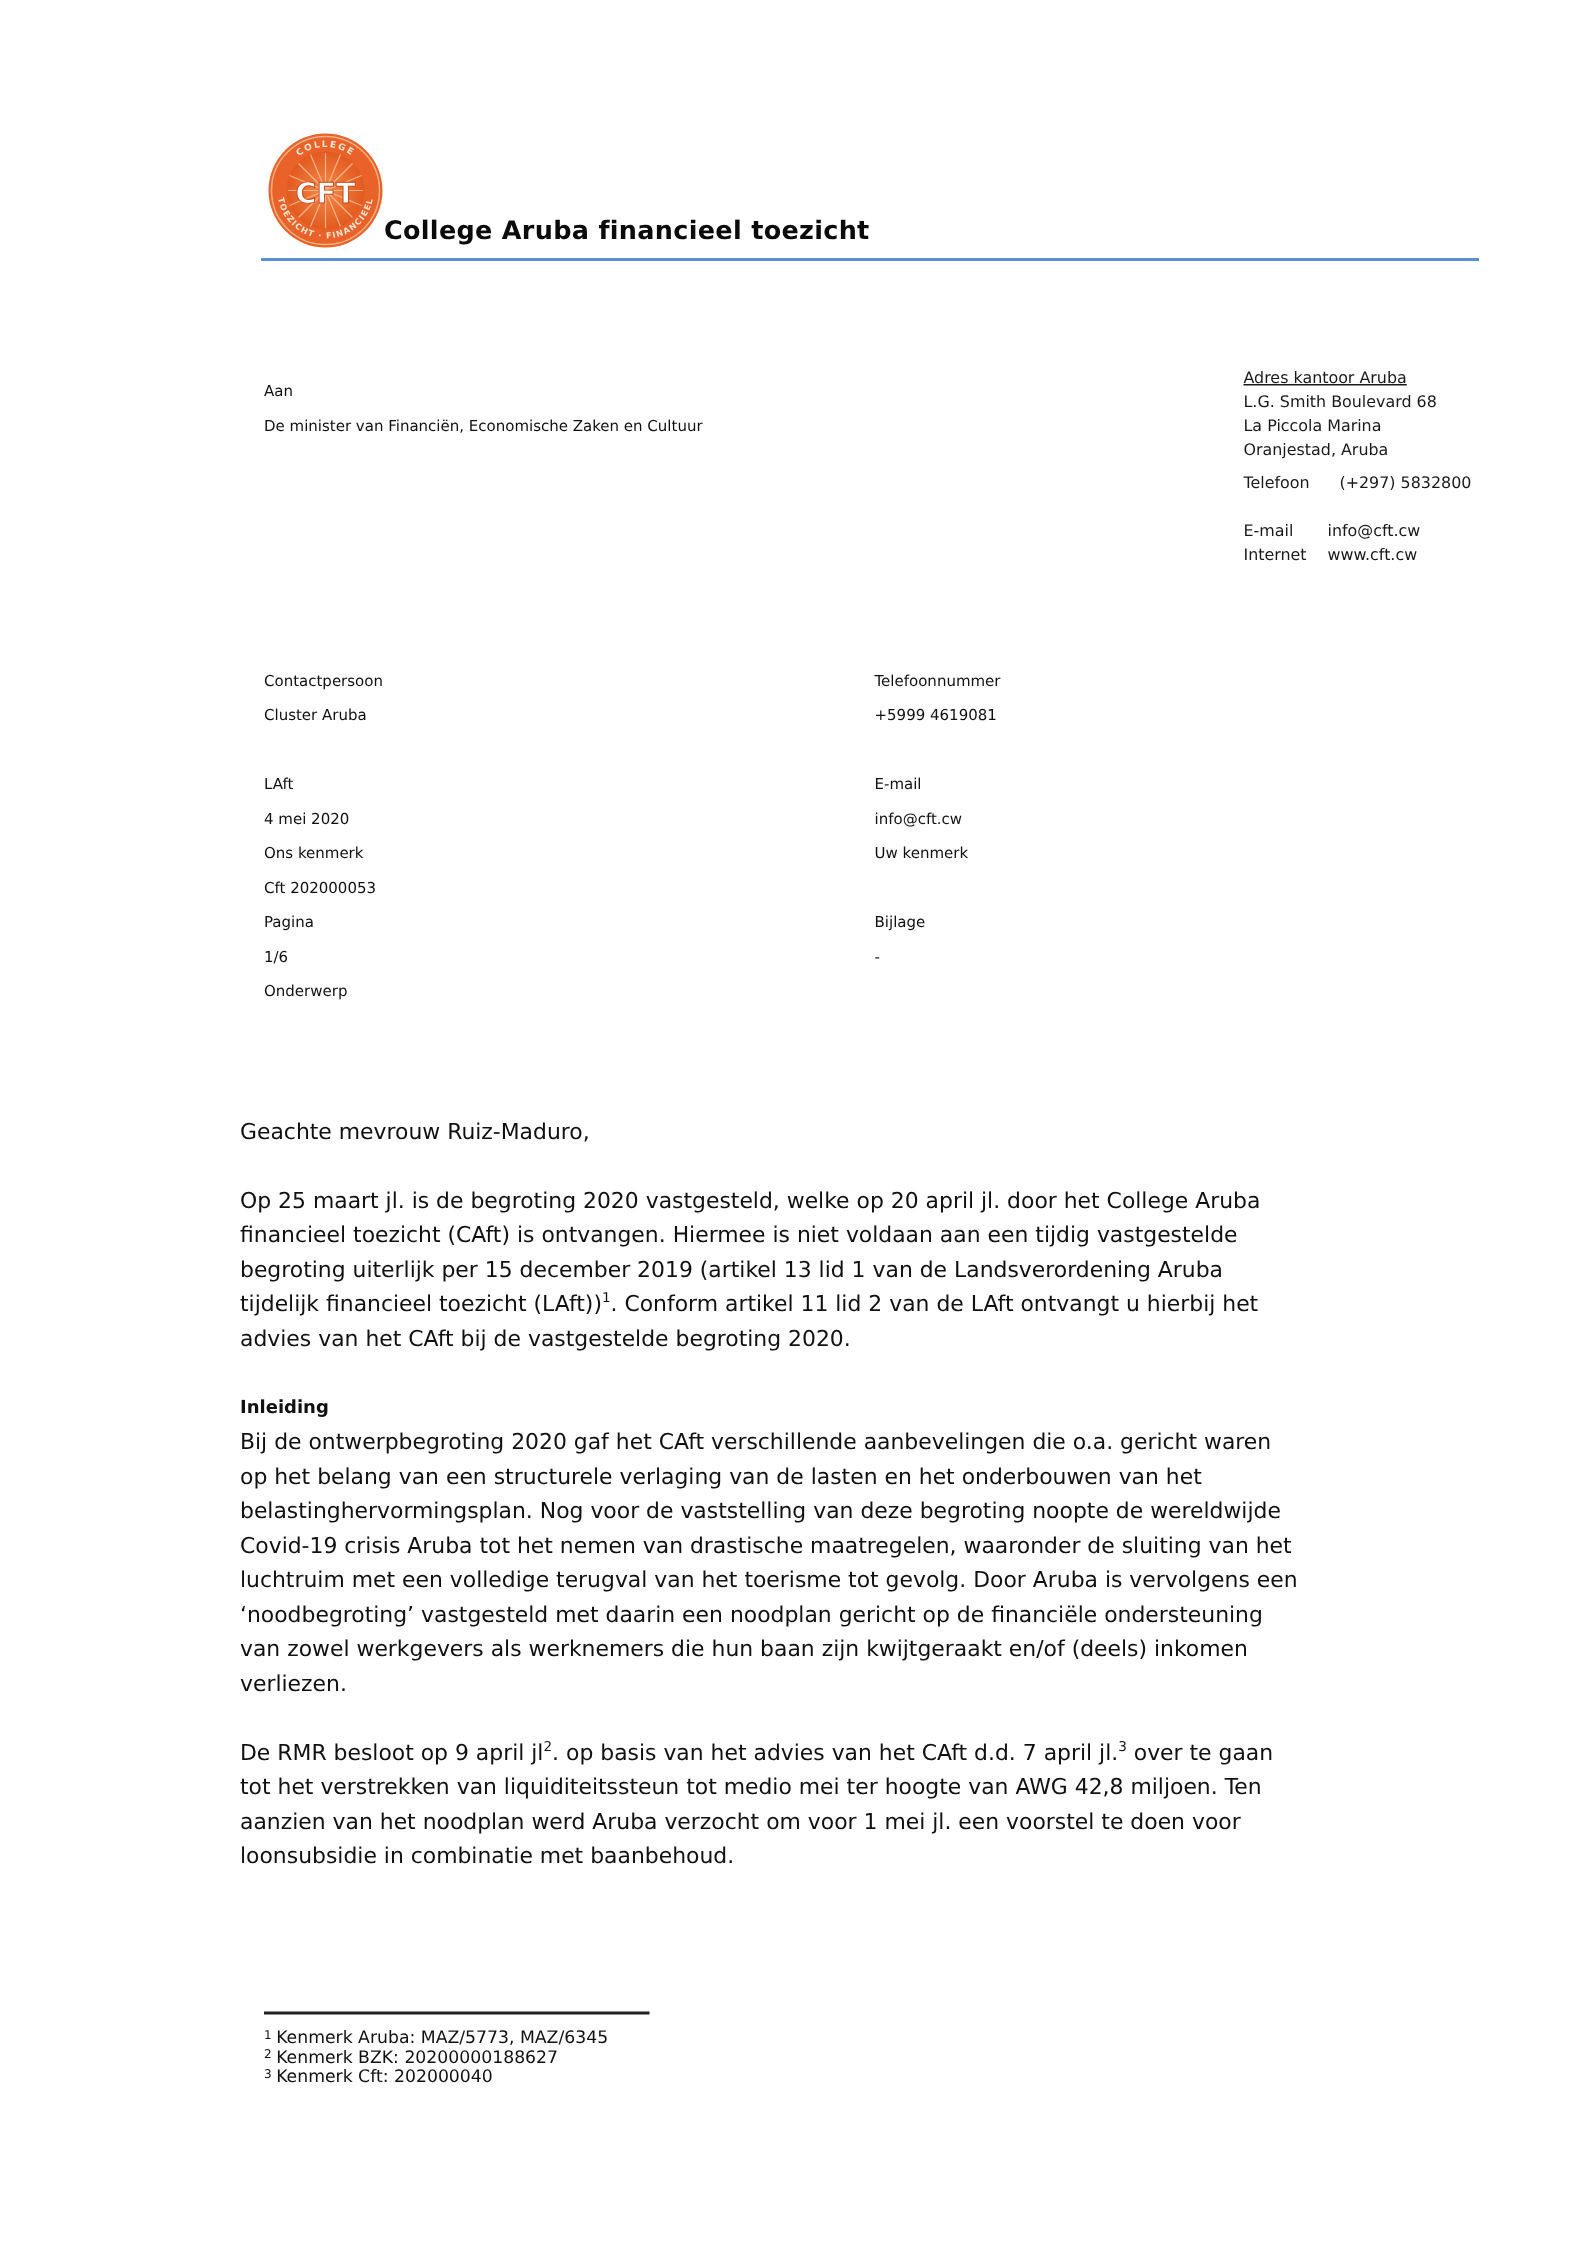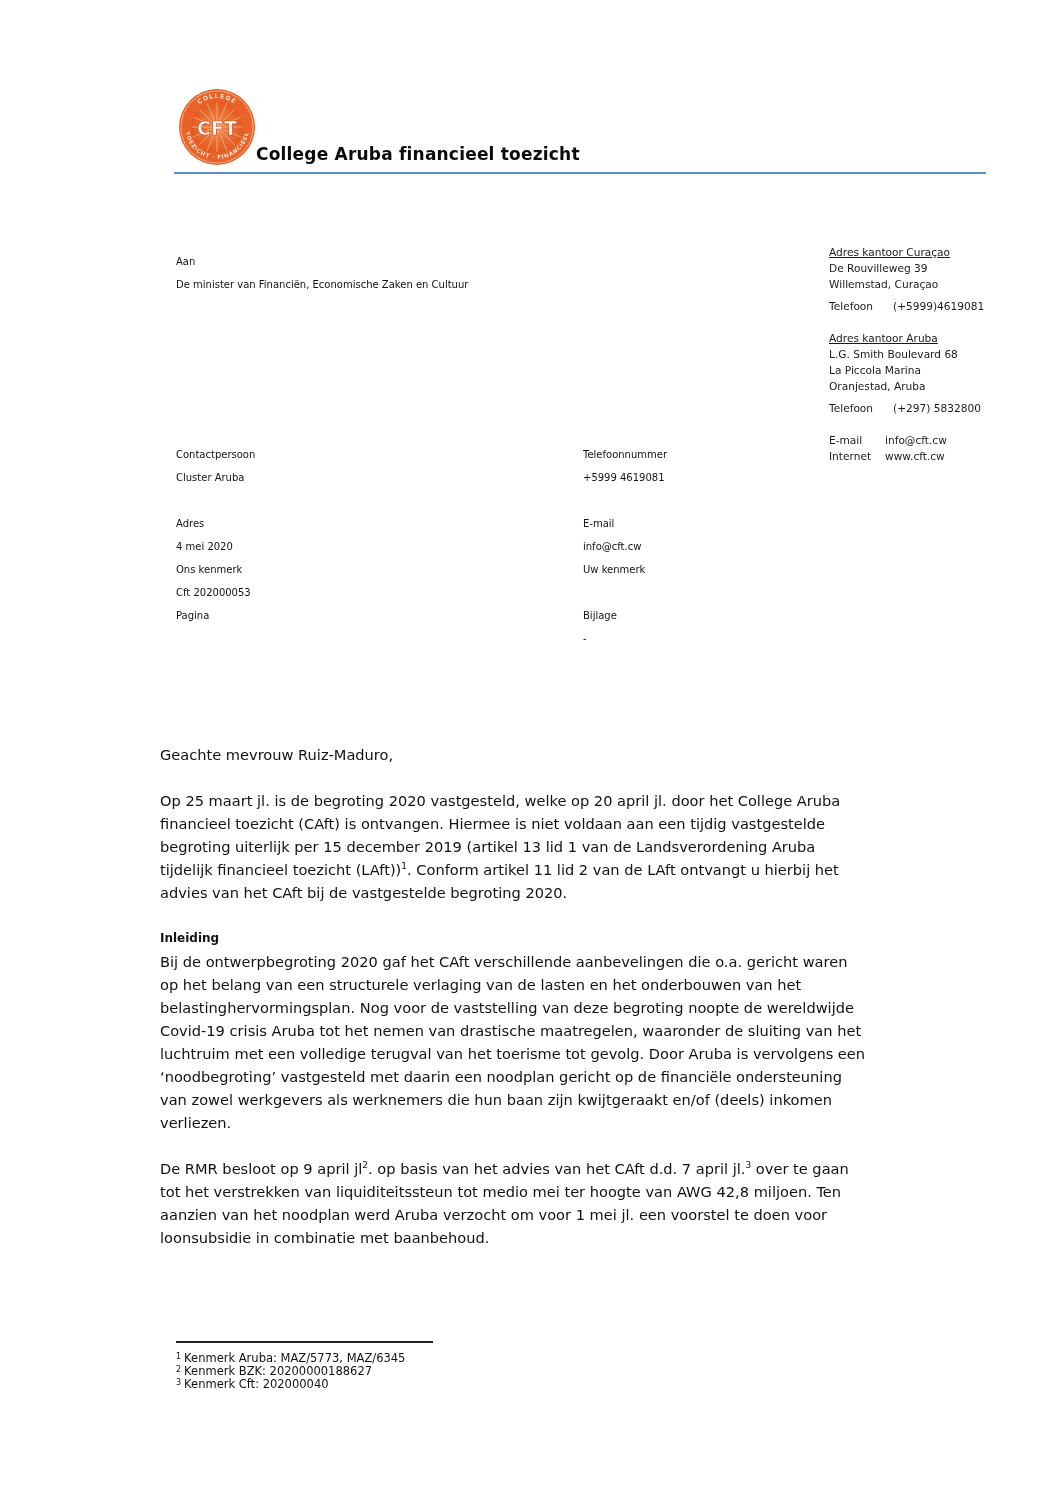--- a/index.html
+++ b/index.html
@@ -86,53 +86,47 @@
 <div class="abs org-title">College Aruba financieel toezicht</div>
 <div class="abs header-rule"></div>
 
 <div class="abs t recipient">
   <div>Aan</div>
   <div>De minister van Financiën, Economische Zaken en Cultuur</div>
 </div>
 
 <div class="abs side">
   <div class="block">
-    <div class="hdr">Adres kantoor Curaçao</div>
-    <div>De Rouvilleweg 39</div>
-    <div>Willemstad, Curaçao</div>
-    <div class="tel">
-      <span class="lbl">Telefoon</span><span>(+5999)4619081</span>
-    </div>
-  </div>
-  <div class="block">
     <div class="hdr">Adres kantoor Aruba</div>
     <div>L.G. Smith Boulevard 68</div>
     <div>La Piccola Marina</div>
     <div>Oranjestad, Aruba</div>
     <div class="tel">
       <span class="lbl">Telefoon</span><span>(+297) 5832800</span>
     </div>
   </div>
   <div class="kv">
     <span class="lbl">E-mail</span><span>info@cft.cw</span>
   </div>
   <div class="kv">
     <span class="lbl">Internet</span><span>www.cft.cw</span>
   </div>
 </div>
 
 <div class="abs t meta-left">
   <div class="meta-row">Contactpersoon</div>
   <div class="meta-row">Cluster Aruba</div>
   <div class="meta-gap"></div>
-  <div class="meta-row">Adres</div>
+  <div class="meta-row">LAft</div>
   <div class="meta-row">4 mei 2020</div>
   <div class="meta-row">Ons kenmerk</div>
   <div class="meta-row">Cft 202000053</div>
   <div class="meta-row">Pagina</div>
+  <div class="meta-row">1/6</div>
+  <div class="meta-row">Onderwerp</div>
 </div>
 
 <div class="abs t meta-right">
   <div class="meta-row">Telefoonnummer</div>
   <div class="meta-row">+5999 4619081</div>
   <div class="meta-gap"></div>
   <div class="meta-row">E-mail</div>
   <div class="meta-row">info@cft.cw</div>
   <div class="meta-row">Uw kenmerk</div>
   <div class="meta-row"></div>

